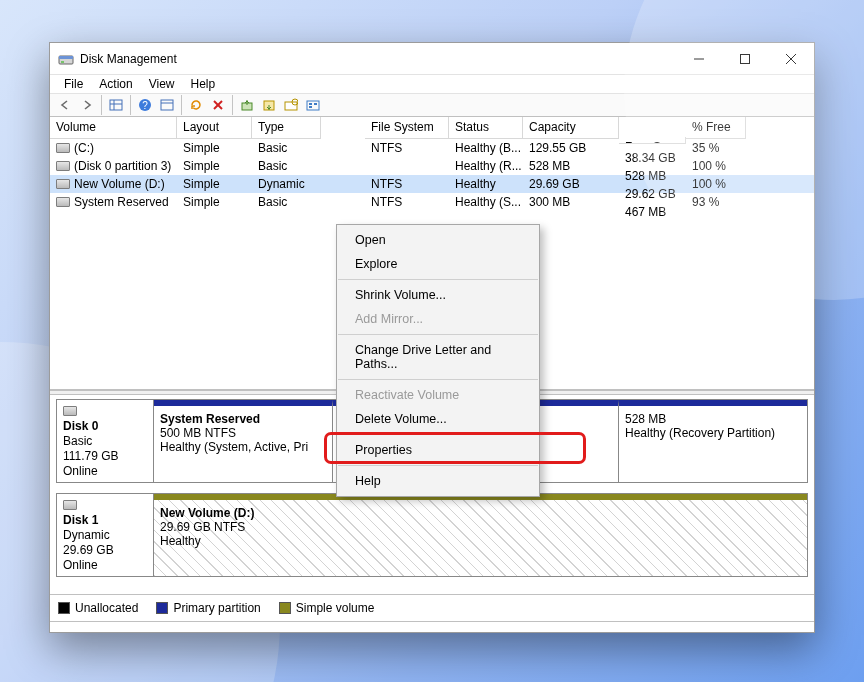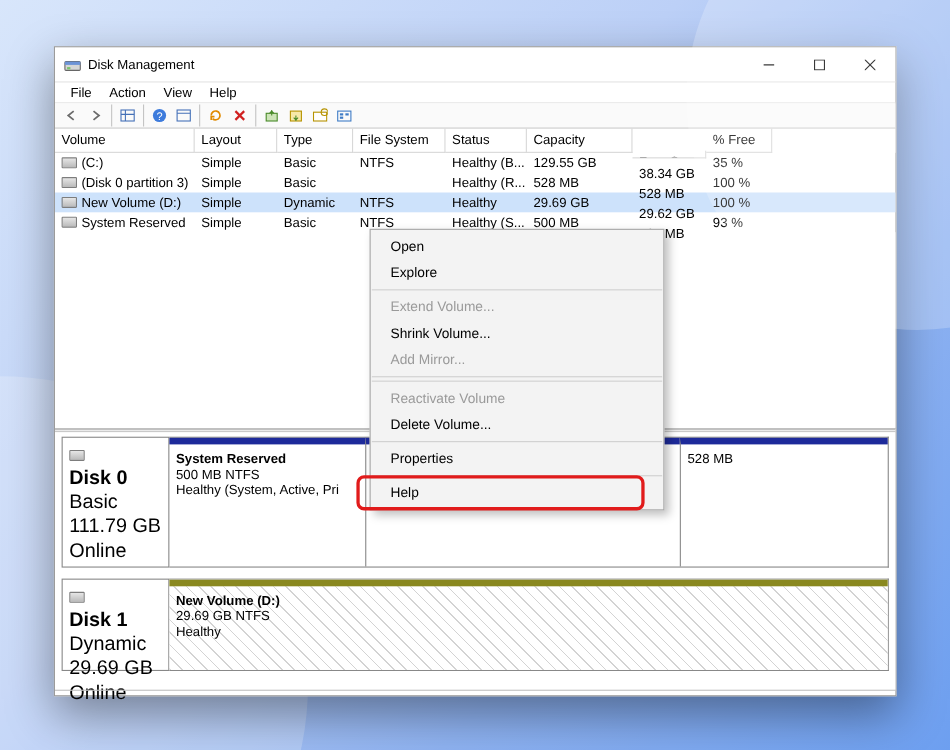--- a/index.html
+++ b/index.html
@@ -59,55 +59,55 @@
   
   .vol-table { border-bottom:1px solid #c0c0c0; }
   .vol-head { display:flex; height:22px; background:#fff; }
   .vol-head div {
     border-right:1px solid #d8d8d8; border-bottom:1px solid #d8d8d8;
     padding:3px 6px; color:#000; font-size:12px; overflow:hidden; white-space:nowrap;
   }
   .vol-row { display:flex; height:18px; align-items:center; }
   .vol-row div { padding:1px 6px; overflow:hidden; white-space:nowrap; font-size:12px;}
   .vol-row.selected { background:#cde2fb; }
-  .col-v{width:127px;} .col-l{width:75px;} .col-t{width:69px;} .col-fs{width:84px;}
+  .col-v{width:127px;} .col-l{width:75px;} .col-t{width:69px;} .col-fs{width:84px;margin-left:44px;}
   .col-s{width:74px;} .col-c{width:96px;} .col-fsp{width:67px;margin-top:20px;} .col-pf{width:60px;}
   .drv-icon{display:inline-block;width:14px;height:10px;margin-right:4px;vertical-align:-1px;
     background:linear-gradient(#e6e6e6,#bababa);border:1px solid #7d7d7d;border-radius:1px;}
   .vol-pad { flex:1; height:178px; background:#fff; }
 
   
   .splitter { height:6px; background:#f0f0f0; border-top:1px solid #c0c0c0; border-bottom:1px solid #c0c0c0; }
 
   
   .diskview { padding:4px 6px; background:#fff; }
   .disk-row { display:flex; margin-bottom:10px; }
   .disk-info {
     width:98px; border:1px solid #888; padding:4px 6px; background:#fff;
-    display:flex; flex-direction:column; gap:1px; font-size:18px;
+    display:flex; flex-direction:column; gap:1px; font-size:12px;
   }
   .disk-info .dname{font-weight:600;}
   .disk-map { flex:1; display:flex; border:1px solid #888; border-left:none; position:relative; }
   .disk-map::before{ content:""; position:absolute; top:0;left:0;right:0;height:6px;}
   .part { border-left:1px solid #888; padding:6px 6px 4px 6px; display:flex; flex-direction:column; overflow:hidden; font-size:12px;}
   .part:first-child{border-left:none;}
   .part .pname{font-weight:600;}
   .cap-blue { border-top:6px solid #1d2a9a; }
   .cap-olive { border-top:6px solid #89881f; }
   .hatch {
     background-color:#fff;
     background-image: repeating-linear-gradient(45deg,#d3d3d3 0,#d3d3d3 1px,transparent 1px,transparent 8px);
   }
 
   .legend { padding:6px 8px; display:flex; gap:18px; align-items:center; border-top:1px solid #c0c0c0;}
   .lg-sw { width:12px;height:12px;display:inline-block;margin-right:5px;vertical-align:-2px;border:1px solid #555;}
 
   
   .ctx {
-    position:absolute; left:336px; top:208px; width:268px;
+    position:absolute; left:336px; top:224px; width:204px;
     background:#f3f3f3; border:1px solid #a7a7a7; box-shadow:4px 4px 8px rgba(0,0,0,0.25);
     padding:3px 0;
     z-index:50;
   }
   .ctx-item { padding:5px 18px; color:#000; font-size:12.5px;}
   .ctx-item.disabled{color:#9a9a9a;}
   .ctx-sep{height:1px;background:#cfcfcf;margin:3px 1px;}
   .highlight-box{
     position:absolute;
     border:3px solid #e11b1b; border-radius:7px;
@@ -268,21 +268,21 @@
       <div class="col-c">29.69 GB</div>
       <div class="col-fsp">29.62 GB</div>
       <div class="col-pf">100 %</div>
     </div>
     <div class="vol-row">
       <div class="col-v"><span class="drv-icon"></span><span>System Reserved</span></div>
       <div class="col-l">Simple</div>
       <div class="col-t">Basic</div>
       <div class="col-fs">NTFS</div>
       <div class="col-s">Healthy (S...</div>
-      <div class="col-c">500 MB</div>
+      <div class="col-c">300 MB</div>
       <div class="col-fsp">467 MB</div>
       <div class="col-pf">93 %</div>
     </div>
     <div class="vol-pad"></div>
   </div>
 
   <div class="splitter"></div>
 
   <div class="diskview">
 
@@ -300,20 +300,21 @@
           <span>500 MB NTFS</span>
           <span>Healthy (System, Active, Pri</span>
         </div>
         <div class="part cap-blue" style="width:286px">
           <span class="pname"></span>
           <span>Partitio</span>
         </div>
         <div class="part cap-blue" style="flex:1">
           <span class="pname"></span>
           <span>528 MB</span>
+          <span>Healthy (Recovery Partition)</span>
         </div>
       </div>
     </div>
 
     <div class="disk-row" style="margin-bottom:13px">
       <div class="disk-info" style="height:84px">
         <span><span class="drv-icon"></span></span>
         <span class="dname">Disk 1</span>
         <span>Dynamic</span>
         <span>29.69 GB</span>
@@ -323,32 +324,37 @@
         <div class="part cap-olive hatch" style="flex:1">
           <span class="pname">New Volume  (D:)</span>
           <span>29.69 GB NTFS</span>
           <span>Healthy</span>
         </div>
       </div>
     </div>
 
   </div>
 
+  <div class="legend">
+    <span><span class="lg-sw" style="background:#000"></span><span>Unallocated</span></span>
+    <span><span class="lg-sw" style="background:#1d2a9a"></span><span>Primary partition</span></span>
+    <span><span class="lg-sw" style="background:#89881f"></span><span>Simple volume</span></span>
+  </div>
 
   <div style="height:14px;border-top:1px solid #c0c0c0"></div>
 </div>
 
 <div class="ctx">
   <div class="ctx-item">Open</div>
   <div class="ctx-item">Explore</div>
   <div class="ctx-sep"></div>
-  <div class="ctx-item disabled">Extend Volume...</div>
   <div class="ctx-item">Shrink Volume...</div>
   <div class="ctx-item disabled">Add Mirror...</div>
   <div class="ctx-sep"></div>
+  <div class="ctx-item">Change Drive Letter and Paths...</div>
   <div class="ctx-sep"></div>
   <div class="ctx-item disabled">Reactivate Volume</div>
   <div class="ctx-item">Delete Volume...</div>
   <div class="ctx-sep"></div>
   <div class="ctx-item">Properties</div>
   <div class="ctx-sep"></div>
   <div class="ctx-item">Help</div>
 </div>
 
 <div class="highlight-box" style="left:324px; top:432px; width:262px; height:32px;"></div>

